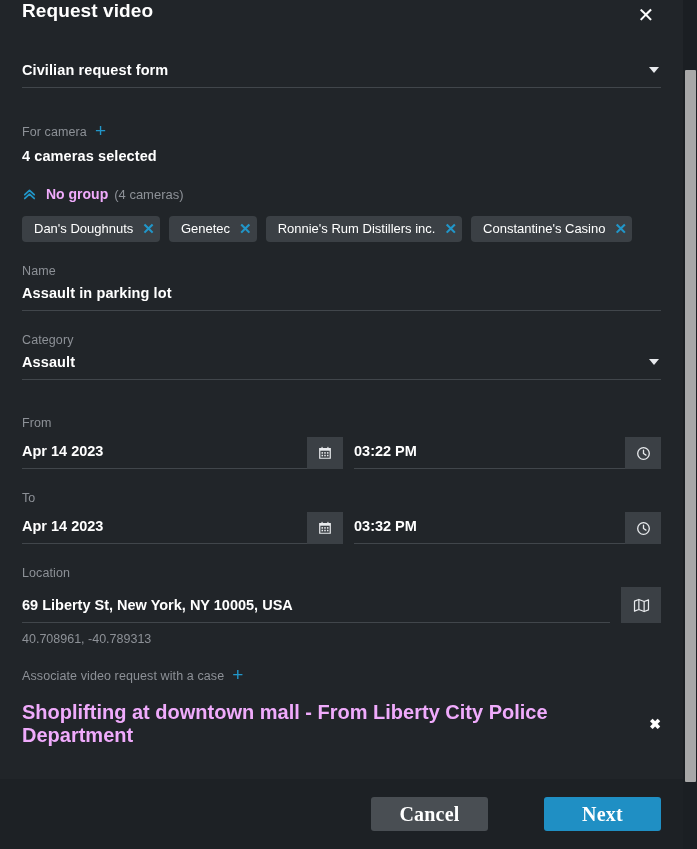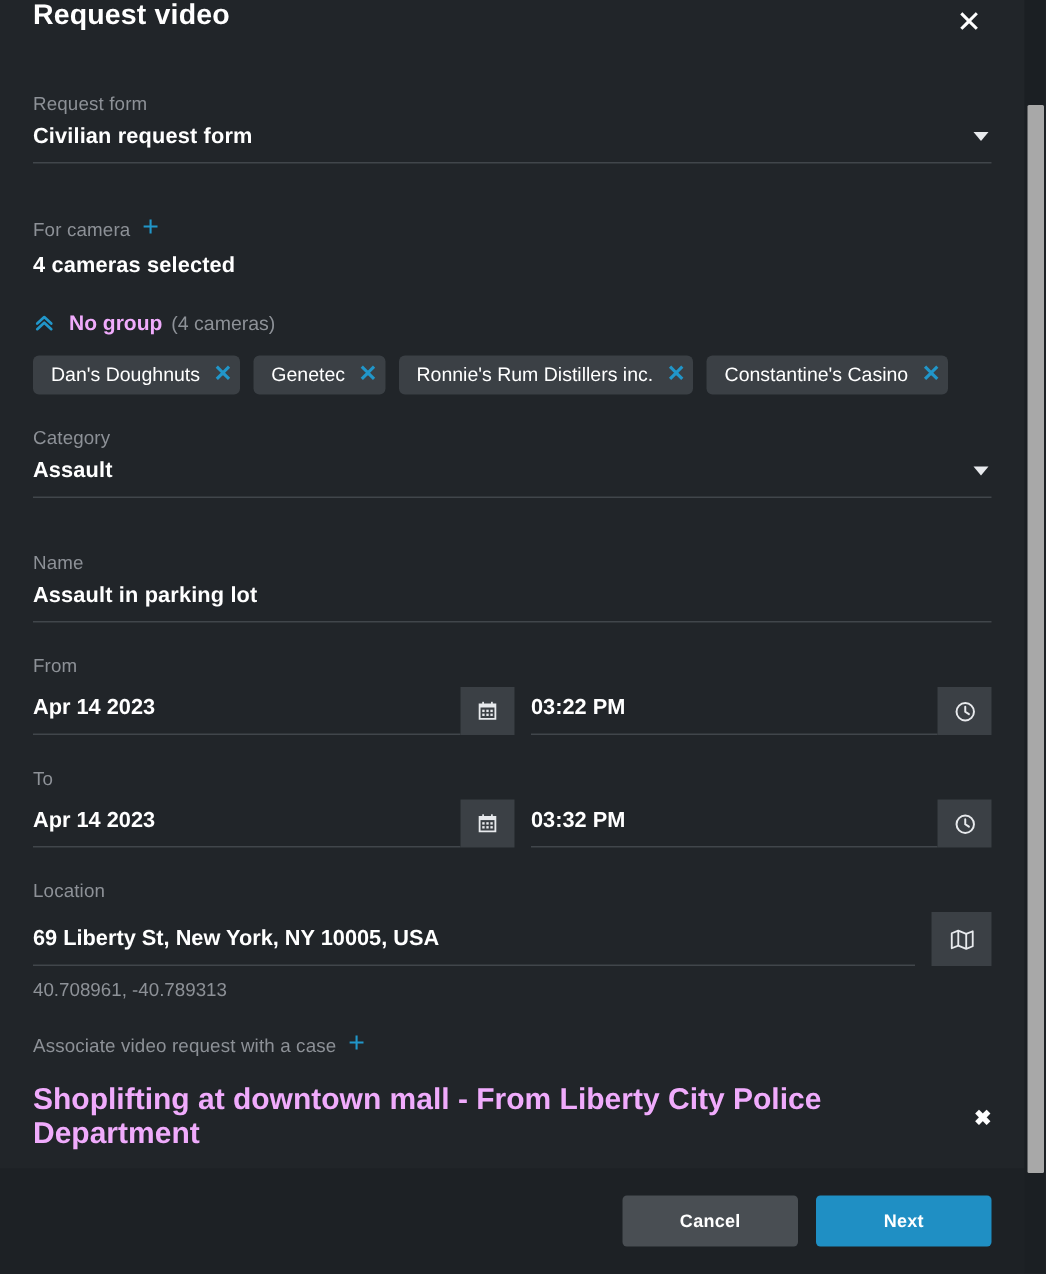--- a/index.html
+++ b/index.html
@@ -273,44 +273,44 @@
     justify-content: flex-end;
     gap: 12px;
     padding: 0 22px;
     background: #1d2125;
   }
   .btn {
     min-width: 117px;
     height: 34px;
     border: none;
     border-radius: 3px;
-    font-family: Liberation Sans, sans-serif;
-    font-size: 12px;
+    font-family: Liberation Serif, serif;
+    font-size: 20px;
     font-weight: bold;
     color: #ffffff;
     cursor: pointer;
     letter-spacing: .2px;
+    margin-left: 44px;
   }
   #cancel-button { background: #494e53; }
   #next-button { background: #1f8fc4; }
 </style>
 </head>
 <body>
 
 <div id="dialog">
 
   <div id="header">
     <div id="dialog-title">Request video</div>
     <div id="close-btn">✕</div>
   </div>
 
   <div id="form-body">
 
     <div id="request-form-group">
-      <div class="field-label">Request form</div>
       <div class="select-row underline-field">
         <div class="field-value">Civilian request form</div>
         <div class="caret"></div>
       </div>
     </div>
 
     <div id="for-camera-group">
       <div class="label-with-add">
         <span class="field-label" style="margin-bottom:0">For camera</span>
         <span class="plus-icon">+</span>
@@ -341,31 +341,31 @@
       <span class="chip">
         <span>Ronnie's Rum Distillers inc.</span>
         <span class="chip-remove">✕</span>
       </span>
       <span class="chip">
         <span>Constantine's Casino</span>
         <span class="chip-remove">✕</span>
       </span>
     </div>
 
+    <div id="name-group">
+      <div class="field-label">Name</div>
+      <div class="underline-field field-value">Assault in parking lot</div>
+    </div>
+
     <div id="category-group">
       <div class="field-label">Category</div>
       <div class="select-row underline-field">
         <div class="field-value">Assault</div>
         <div class="caret"></div>
       </div>
-    </div>
-
-    <div id="name-group">
-      <div class="field-label">Name</div>
-      <div class="underline-field field-value">Assault in parking lot</div>
     </div>
 
     <div class="dt-group">
       <div class="field-label">From</div>
       <div class="dt-row">
         <div class="dt-field date-field">
           <div class="dt-text">Apr 14 2023</div>
           <div class="icon-btn">
             <svg width="14" height="14" viewBox="0 0 16 16" fill="currentColor">
               <path d="M2 3h12v11H2z" fill="none" stroke="currentColor" stroke-width="1.4"></path>

